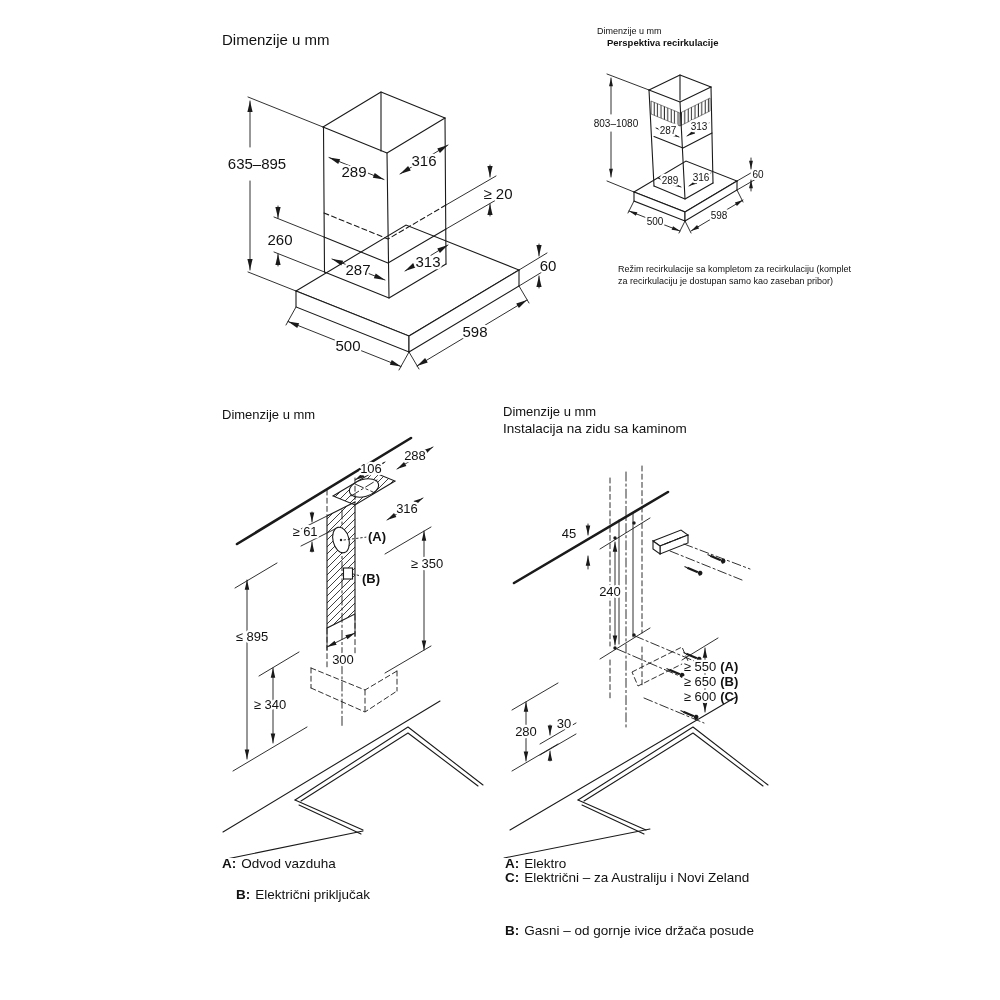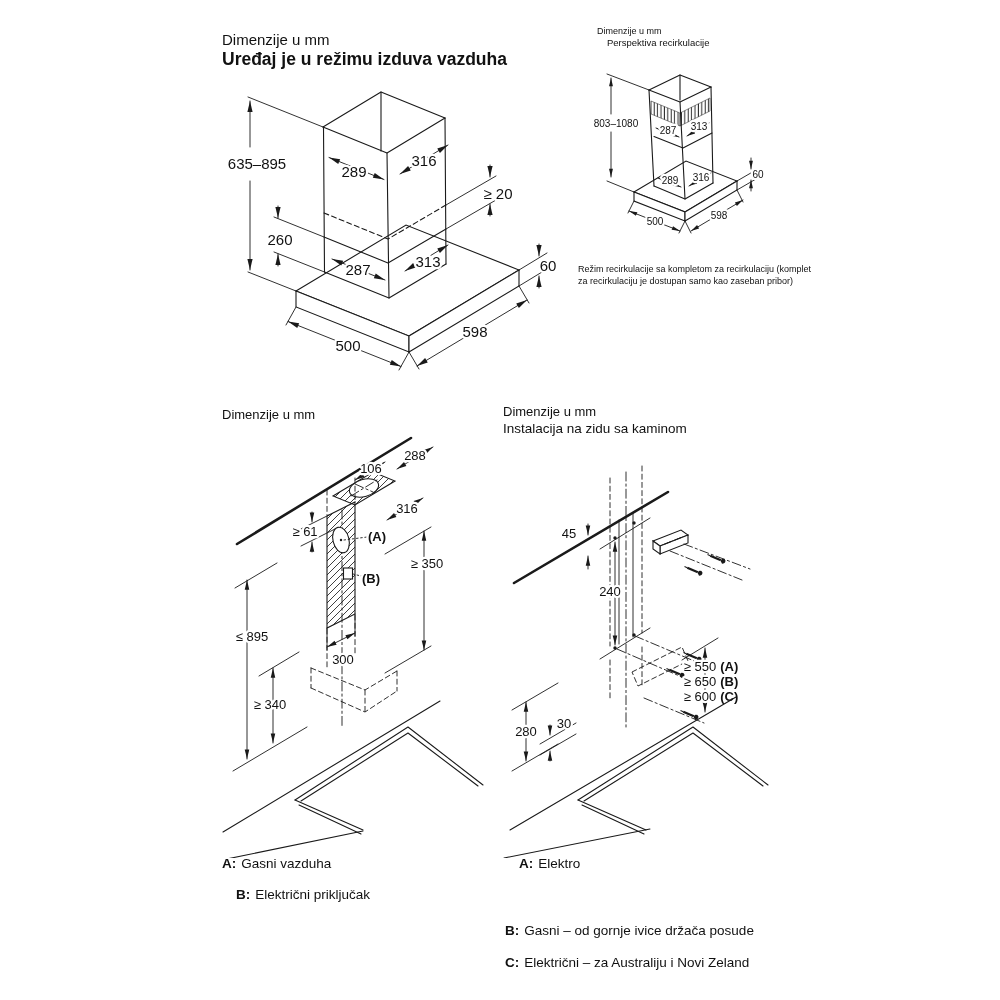--- a/index.html
+++ b/index.html
@@ -2,21 +2,21 @@
 <html><head>
 <meta charset="utf-8">
 <style>
   html,body{margin:0;padding:0;background:#fff;}
   body{width:1000px;height:1000px;position:relative;overflow:hidden;
        font-family:"Liberation Sans",sans-serif;color:#111;}
   .abs{position:absolute;}
   .t-small{font-size:15px;line-height:19px;}
   .t-big{font-size:17.5px;font-weight:bold;line-height:21px;}
   .h-small{font-size:9px;line-height:11px;}
-  .h-bold{font-size:9.5px;font-weight:normal;line-height:12px;padding-left:10px;}
+  .h-bold{font-size:9.5px;font-weight:bold;line-height:12px;padding-left:10px;}
   .m-small{font-size:13px;line-height:16px;}
   .m-bold{font-size:13.5px;font-weight:normal;line-height:17px;}
   .note{font-size:9px;line-height:11.5px;width:242px;}
   .leg{font-size:13.5px;}
   .leg b{margin-right:5px;}
   
   .ln{stroke:#1a1a1a;stroke-width:1.1;fill:none;stroke-linecap:round;stroke-linejoin:round;}
   .thin{stroke-width:0.9;}
   .thick{stroke-width:2.6;}
   .dash{stroke-dasharray:5 3.2;}
@@ -58,29 +58,28 @@
       <line x1="-19" y1="0" x2="-16" y2="0" stroke="#1a1a1a" stroke-width="1"></line>
       <line x1="-16" y1="0" x2="-4.5" y2="0" stroke="#1a1a1a" stroke-width="2.4"></line>
       <circle cx="-2" cy="0" r="2.3" fill="#1a1a1a"></circle>
       <line x1="-2" y1="-2.6" x2="-2" y2="2.6" stroke="#1a1a1a" stroke-width="1"></line>
     </g>
   </defs>
 </svg>
 
 <div class="abs" style="left:222px;top:30px">
   <div class="t-small">Dimenzije u mm</div>
-  <div class="t-big">Uređaj je u režimu izduva vazduha</div>
 </div>
 
 <div class="abs" style="left:597px;top:26px">
   <div class="h-small">Dimenzije u mm</div>
   <div class="h-bold">Perspektiva recirkulacije</div>
 </div>
 
-<div class="abs note" style="left:578px;top:264px">Režim recirkulacije sa kompletom za recirkulaciju (komplet za recirkulaciju je dostupan samo kao zaseban pribor)</div>
+<div class="abs note" style="left:618px;top:264px">Režim recirkulacije sa kompletom za recirkulaciju (komplet za recirkulaciju je dostupan samo kao zaseban pribor)</div>
 
 <div class="abs" style="left:222px;top:407px">
   <div class="m-small">Dimenzije u mm</div>
 </div>
 
 <div class="abs" style="left:503px;top:404px">
   <div class="m-small">Dimenzije u mm</div>
   <div class="m-bold">Instalacija na zidu sa kaminom</div>
 </div>
 
@@ -384,26 +383,26 @@
     <line class="ln" x1="12" y1="402" x2="238" y2="269"></line>
     <line class="ln" x1="6" y1="430" x2="152" y2="401"></line>
     <polyline class="ln" points="80,372 195,299 270,357"></polyline>
     <polyline class="ln" points="86,373 195,305 265,358"></polyline>
     <line class="ln" x1="80" y1="372" x2="148" y2="402"></line>
     <line class="ln" x1="84" y1="377" x2="146" y2="406"></line>
   </g>
 </svg>
 
 <div class="abs leg" style="left:222px;top:856px">
-  <b>A:</b><span>Gasni vazduha</span>
+  <b>A:</b><span>Odvod vazduha</span>
 </div>
 <div class="abs leg" style="left:236px;top:887px">
   <b>B:</b><span>Električni priključak</span>
 </div>
-<div class="abs leg" style="left:519px;top:856px">
+<div class="abs leg" style="left:505px;top:856px">
   <b>A:</b><span>Elektro</span>
 </div>
 <div class="abs leg" style="left:505px;top:923px">
   <b>B:</b><span>Gasni – od gornje ivice držača posude</span>
 </div>
-<div class="abs leg" style="left:505px;top:955px">
+<div class="abs leg" style="left:505px;top:870px">
   <b>C:</b><span>Električni – za Australiju i Novi Zeland</span>
 </div>
 
 </body></html>

